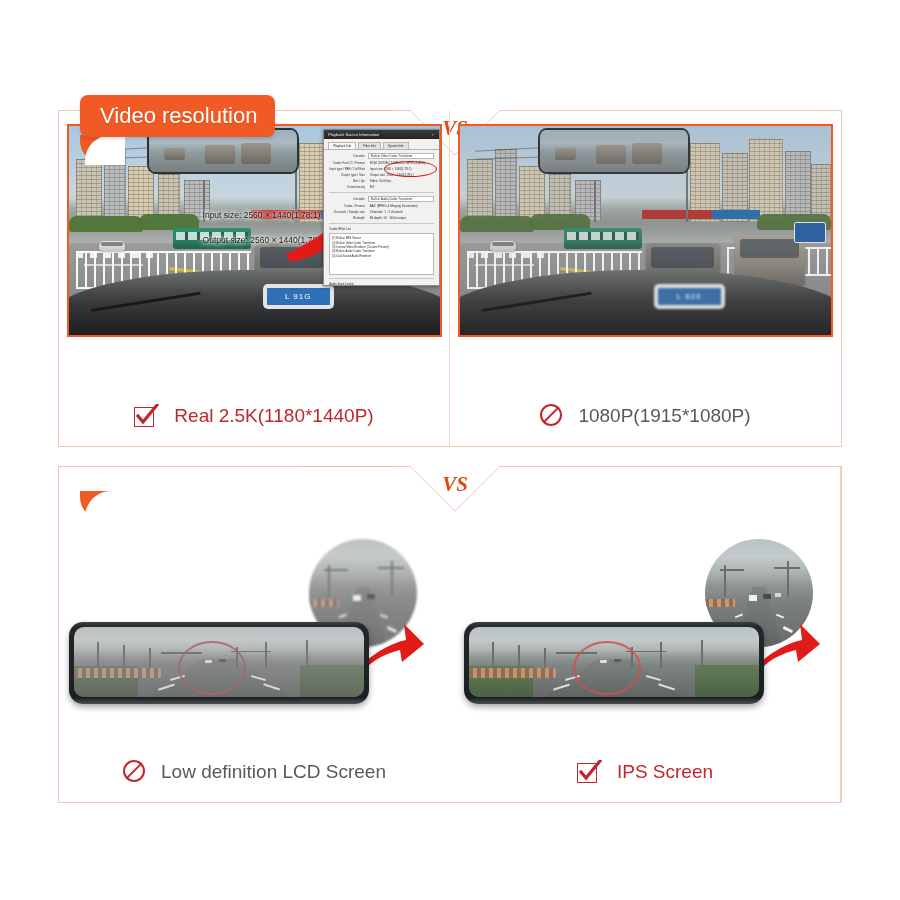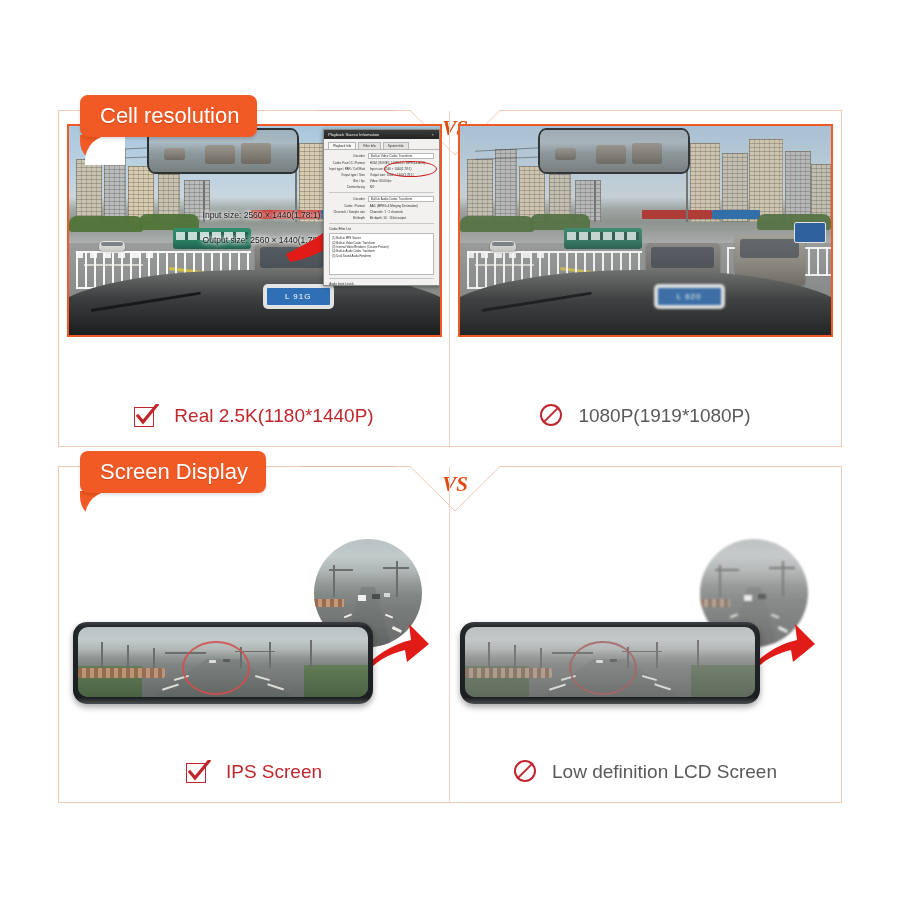--- a/index.html
+++ b/index.html
@@ -825,43 +825,99 @@
 
             <div class="plate" style="left:53%;top:77%;width:17%;height:8%;font-size:8px;">L 620</div>
           </div>
         </div>
 
         <div class="caption bad">
           <span class="ban-icon">
             <span class="ring"></span>
             <span class="slash"></span>
           </span>
-          <span class="cap-text">1080P(1919*1080P)</span>
+          <span class="cap-text">1080P(1915*1080P)</span>
         </div>
       </div>
     </div>
   </div>
 
   <div class="tag-connector" style="left:318px;top:110px;width:77px;"></div>
   <div class="ribbon" id="ribbon-video">
-    <span class="ribbon-text">Cell resolution</span>
+    <span class="ribbon-text">Video resolution</span>
   </div>
   <div class="ribbon-tail" style="left:80px;top:135px;"></div>
 
   <div class="section" id="section-screen">
 
     <div class="vs-notch">
       <svg width="118" height="56" viewBox="0 0 118 56">
         <polyline points="0,0 14,0 59,46 104,0 118,0" fill="#ffffff" stroke="none"></polyline>
         <polyline points="0,0.5 14,0.5 59,45 104,0.5 118,0.5" fill="none" stroke="#f0c9b4" stroke-width="1"></polyline>
       </svg>
       <div class="vs-label">VS</div>
     </div>
 
     <div class="panels">
+
+      <div class="panel right">
+
+        <div class="inset-circle low" style="left:250px;top:72px;width:108px;height:108px;">
+          <div style="position:absolute;left:28%;top:44%;width:44%;height:56%;background:linear-gradient(to bottom,#7e8482,#606563);clip-path:polygon(36% 0%,64% 0%,100% 100%,0% 100%);"></div>
+          <div style="position:absolute;left:0;top:56%;width:28%;height:8px;background-image:repeating-linear-gradient(to right,#9c6a4c 0 4px,#c29a7c 4px 8px);"></div>
+          <div style="position:absolute;left:18%;top:24%;width:1.5px;height:30%;background:#6a6f6d;"></div>
+          <div style="position:absolute;left:76%;top:20%;width:1.5px;height:34%;background:#6a6f6d;"></div>
+          <div style="position:absolute;left:14%;top:28%;width:22%;height:1.5px;background:#6a6f6d;"></div>
+          <div style="position:absolute;left:64%;top:26%;width:24%;height:1.5px;background:#6a6f6d;"></div>
+          <div style="position:absolute;left:41%;top:52%;width:7%;height:5%;background:#f0f0ee;"></div>
+          <div style="position:absolute;left:54%;top:51%;width:7%;height:5%;background:#4a4d4c;"></div>
+          <div style="position:absolute;left:28%;top:70%;width:7%;height:2.4px;background:#efefe9;transform:rotate(-22deg);"></div>
+          <div style="position:absolute;left:22%;top:82%;width:9%;height:2.6px;background:#efefe9;transform:rotate(-26deg);"></div>
+          <div style="position:absolute;left:66%;top:70%;width:7%;height:2.4px;background:#efefe9;transform:rotate(22deg);"></div>
+          <div style="position:absolute;left:72%;top:82%;width:9%;height:2.6px;background:#efefe9;transform:rotate(26deg);"></div>
+        </div>
+
+        <div class="block-arrow" style="left:295px;top:155px;">
+          <svg width="72" height="56" viewBox="0 0 72 56">
+            <path d="M2 50 C 14 34, 34 22, 52 18 L 50 2 L 70 22 L 48 40 L 46 28 C 30 32, 14 40, 6 54 Z" fill="#e01b18"></path>
+          </svg>
+        </div>
+
+        <div class="mirror-device low" style="left:10px;top:155px;width:300px;height:82px;">
+          <div class="screen">
+            <div class="grass" style="left:0;top:56%;width:22%;height:44%;"></div>
+            <div class="grass" style="left:78%;top:54%;width:22%;height:46%;"></div>
+            <div class="hwy-road"></div>
+            <div class="barrier" style="top:58%;width:30%;"></div>
+            <div class="lamp" style="left:8%;top:22%;height:36%;"></div>
+            <div class="lamp" style="left:17%;top:26%;height:32%;"></div>
+            <div class="lamp" style="left:26%;top:30%;height:28%;"></div>
+            <div class="lamp" style="left:56%;top:28%;height:30%;"></div>
+            <div class="lamp" style="left:66%;top:22%;height:36%;"></div>
+            <div class="lamp" style="left:80%;top:18%;height:40%;"></div>
+            <div class="gantry" style="left:30%;top:36%;width:14%;"></div>
+            <div class="gantry" style="left:54%;top:34%;width:14%;"></div>
+            <div class="far-car" style="left:45%;top:47%;width:2.6%;height:5%;"></div>
+            <div class="far-car" style="left:50%;top:46%;width:2.4%;height:4.6%;background:#5a5d5c;"></div>
+            <div class="hwy-dash" style="left:33%;top:72%;width:5%;height:2px;transform:rotate(-16deg);"></div>
+            <div class="hwy-dash" style="left:29%;top:84%;width:6%;height:2.4px;transform:rotate(-18deg);"></div>
+            <div class="hwy-dash" style="left:61%;top:72%;width:5%;height:2px;transform:rotate(16deg);"></div>
+            <div class="hwy-dash" style="left:65%;top:84%;width:6%;height:2.4px;transform:rotate(18deg);"></div>
+            <div class="hl-circle" style="left:36%;top:20%;width:22%;height:72%;"></div>
+          </div>
+        </div>
+
+        <div class="caption bad">
+          <span class="ban-icon">
+            <span class="ring"></span>
+            <span class="slash"></span>
+          </span>
+          <span class="cap-text">Low definition LCD Screen</span>
+        </div>
+      </div>
 
       <div class="panel left">
 
         <div class="inset-circle" style="left:255px;top:72px;width:108px;height:108px;">
           <div style="position:absolute;left:28%;top:44%;width:44%;height:56%;background:linear-gradient(to bottom,#7e8482,#606563);clip-path:polygon(36% 0%,64% 0%,100% 100%,0% 100%);"></div>
           <div style="position:absolute;left:0;top:56%;width:28%;height:8px;background-image:repeating-linear-gradient(to right,#9c6a4c 0 4px,#c29a7c 4px 8px);"></div>
           <div class="lamp" style="position:absolute;left:18%;top:24%;width:1.5px;height:30%;background:#6a6f6d;"></div>
           <div class="lamp" style="position:absolute;left:76%;top:20%;width:1.5px;height:34%;background:#6a6f6d;"></div>
           <div class="gantry" style="position:absolute;left:14%;top:28%;width:22%;height:1.5px;background:#6a6f6d;"></div>
           <div class="gantry" style="position:absolute;left:64%;top:26%;width:24%;height:1.5px;background:#6a6f6d;"></div>
@@ -907,78 +963,19 @@
         <div class="caption good">
           <span class="check-icon">
             <span class="box"></span>
             <svg width="26" height="24" viewBox="0 0 26 24" style="position:absolute;left:0;top:0;">
               <path d="M4 12 L9 18 L23 1" fill="none" stroke="#c0272d" stroke-width="3.2" stroke-linecap="square"></path>
             </svg>
           </span>
           <span class="cap-text">IPS Screen</span>
         </div>
       </div>
-
-      <div class="panel right">
-
-        <div class="inset-circle low" style="left:250px;top:72px;width:108px;height:108px;">
-          <div style="position:absolute;left:28%;top:44%;width:44%;height:56%;background:linear-gradient(to bottom,#7e8482,#606563);clip-path:polygon(36% 0%,64% 0%,100% 100%,0% 100%);"></div>
-          <div style="position:absolute;left:0;top:56%;width:28%;height:8px;background-image:repeating-linear-gradient(to right,#9c6a4c 0 4px,#c29a7c 4px 8px);"></div>
-          <div style="position:absolute;left:18%;top:24%;width:1.5px;height:30%;background:#6a6f6d;"></div>
-          <div style="position:absolute;left:76%;top:20%;width:1.5px;height:34%;background:#6a6f6d;"></div>
-          <div style="position:absolute;left:14%;top:28%;width:22%;height:1.5px;background:#6a6f6d;"></div>
-          <div style="position:absolute;left:64%;top:26%;width:24%;height:1.5px;background:#6a6f6d;"></div>
-          <div style="position:absolute;left:41%;top:52%;width:7%;height:5%;background:#f0f0ee;"></div>
-          <div style="position:absolute;left:54%;top:51%;width:7%;height:5%;background:#4a4d4c;"></div>
-          <div style="position:absolute;left:28%;top:70%;width:7%;height:2.4px;background:#efefe9;transform:rotate(-22deg);"></div>
-          <div style="position:absolute;left:22%;top:82%;width:9%;height:2.6px;background:#efefe9;transform:rotate(-26deg);"></div>
-          <div style="position:absolute;left:66%;top:70%;width:7%;height:2.4px;background:#efefe9;transform:rotate(22deg);"></div>
-          <div style="position:absolute;left:72%;top:82%;width:9%;height:2.6px;background:#efefe9;transform:rotate(26deg);"></div>
-        </div>
-
-        <div class="block-arrow" style="left:295px;top:155px;">
-          <svg width="72" height="56" viewBox="0 0 72 56">
-            <path d="M2 50 C 14 34, 34 22, 52 18 L 50 2 L 70 22 L 48 40 L 46 28 C 30 32, 14 40, 6 54 Z" fill="#e01b18"></path>
-          </svg>
-        </div>
-
-        <div class="mirror-device low" style="left:10px;top:155px;width:300px;height:82px;">
-          <div class="screen">
-            <div class="grass" style="left:0;top:56%;width:22%;height:44%;"></div>
-            <div class="grass" style="left:78%;top:54%;width:22%;height:46%;"></div>
-            <div class="hwy-road"></div>
-            <div class="barrier" style="top:58%;width:30%;"></div>
-            <div class="lamp" style="left:8%;top:22%;height:36%;"></div>
-            <div class="lamp" style="left:17%;top:26%;height:32%;"></div>
-            <div class="lamp" style="left:26%;top:30%;height:28%;"></div>
-            <div class="lamp" style="left:56%;top:28%;height:30%;"></div>
-            <div class="lamp" style="left:66%;top:22%;height:36%;"></div>
-            <div class="lamp" style="left:80%;top:18%;height:40%;"></div>
-            <div class="gantry" style="left:30%;top:36%;width:14%;"></div>
-            <div class="gantry" style="left:54%;top:34%;width:14%;"></div>
-            <div class="far-car" style="left:45%;top:47%;width:2.6%;height:5%;"></div>
-            <div class="far-car" style="left:50%;top:46%;width:2.4%;height:4.6%;background:#5a5d5c;"></div>
-            <div class="hwy-dash" style="left:33%;top:72%;width:5%;height:2px;transform:rotate(-16deg);"></div>
-            <div class="hwy-dash" style="left:29%;top:84%;width:6%;height:2.4px;transform:rotate(-18deg);"></div>
-            <div class="hwy-dash" style="left:61%;top:72%;width:5%;height:2px;transform:rotate(16deg);"></div>
-            <div class="hwy-dash" style="left:65%;top:84%;width:6%;height:2.4px;transform:rotate(18deg);"></div>
-            <div class="hl-circle" style="left:36%;top:20%;width:22%;height:72%;"></div>
-          </div>
-        </div>
-
-        <div class="caption bad">
-          <span class="ban-icon">
-            <span class="ring"></span>
-            <span class="slash"></span>
-          </span>
-          <span class="cap-text">Low definition LCD Screen</span>
-        </div>
-      </div>
     </div>
   </div>
 
   <div class="tag-connector" style="left:300px;top:466px;width:95px;"></div>
-  <div class="ribbon" id="ribbon-screen">
-    <span class="ribbon-text">Screen Display</span>
-  </div>
   <div class="ribbon-tail" style="left:80px;top:491px;"></div>
 
 </div>
 
 </body></html>

